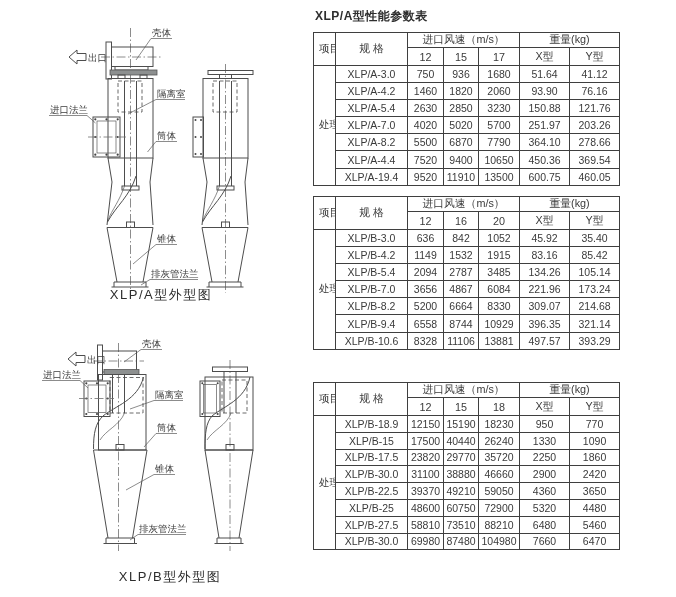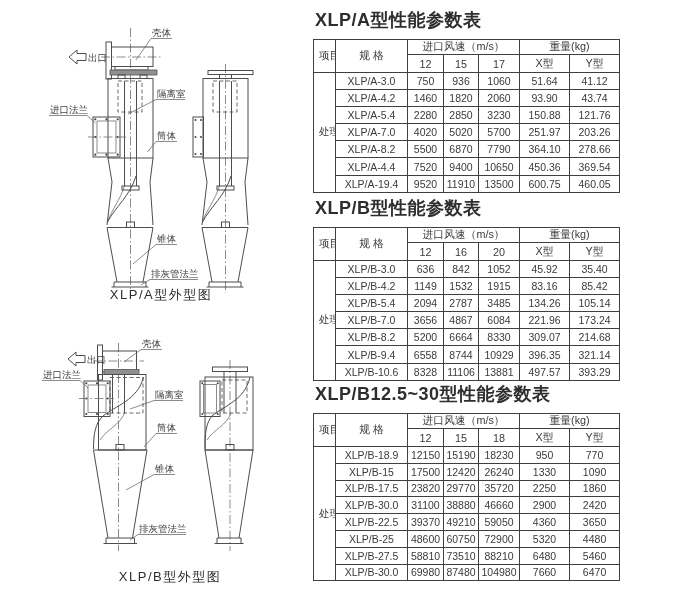--- a/index.html
+++ b/index.html
@@ -15,21 +15,21 @@
   .cap{font-size:13px;font-weight:500;letter-spacing:1.5px;fill:#2d2d2d;}
   .ln{stroke:#4d4d4d;stroke-width:1;fill:none;}
   .thin{stroke:#5a5a5a;stroke-width:.7;fill:none;}
   .cl{stroke:#6e6e6e;stroke-width:.8;fill:none;stroke-dasharray:9 2.5 1.5 2.5;}
   .dash{stroke:#5a5a5a;stroke-width:.9;fill:none;stroke-dasharray:4 2.5;}
   .plate{fill:#8d9090;stroke:#555;stroke-width:.8;}
   .dot{fill:#444;stroke:none;}
   
   .tbl-block{position:absolute;left:313px;width:306px;}
   .b1{top:8px}.b2{top:196px}.b3{top:382px}
-  .tbl-title{margin:0 0 7px 2px;font-size:18px;font-weight:600;color:#2e2e2e;letter-spacing:.5px;}
+  .tbl-title{margin:0 0 7px 2px;font-size:12px;font-weight:600;color:#2e2e2e;letter-spacing:.5px;}
   table.ptable{border-collapse:collapse;table-layout:fixed;width:306px;border:1.5px solid #3c3c3c;}
   table.ptable th,table.ptable td{
     border:1px solid #3f3f3f;text-align:center;vertical-align:middle;
     padding:0;font-size:10.5px;color:#3a3a3a;overflow:hidden;white-space:nowrap;
   }
   table.ptable th{font-weight:normal;font-size:10.8px;}
   table.ptable thead tr:first-child{height:13px;}
   table.ptable thead tr:last-child{height:18px;}
   .b1 tbody tr,.b2 tbody tr{height:17.1px;}
   .b3 tbody tr{height:16.8px;}
@@ -221,35 +221,35 @@
           <th>X型</th>
           <th>Y型</th>
         </tr>
       </thead>
       <tbody>
         <tr>
           <td rowspan="7"><span class="vtext">处理风量</span></td>
           <td>XLP/A-3.0</td>
           <td>750</td>
           <td>936</td>
-          <td>1060</td>
+          <td>1680</td>
           <td>51.64</td>
           <td>41.12</td>
         </tr>
         <tr>
           <td>XLP/A-4.2</td>
           <td>1460</td>
           <td>1820</td>
           <td>2060</td>
           <td>93.90</td>
-          <td>43.74</td>
+          <td>76.16</td>
         </tr>
         <tr>
           <td>XLP/A-5.4</td>
-          <td>2280</td>
+          <td>2630</td>
           <td>2850</td>
           <td>3230</td>
           <td>150.88</td>
           <td>121.76</td>
         </tr>
         <tr>
           <td>XLP/A-7.0</td>
           <td>4020</td>
           <td>5020</td>
           <td>5700</td>
@@ -278,21 +278,20 @@
           <td>11910</td>
           <td>13500</td>
           <td>600.75</td>
           <td>460.05</td>
         </tr>
       </tbody>
     </table>
 </section>
 
 <section class="tbl-block b2">
-  <h3 class="tbl-title">XLP/B型性能参数表</h3>
   <table class="ptable">
       <colgroup>
         <col style="width:22px">
         <col style="width:72px">
         <col style="width:36px">
         <col style="width:35px">
         <col style="width:41px">
         <col style="width:50px">
         <col style="width:50px">
       </colgroup>
@@ -367,21 +366,20 @@
           <td>11106</td>
           <td>13881</td>
           <td>497.57</td>
           <td>393.29</td>
         </tr>
       </tbody>
     </table>
 </section>
 
 <section class="tbl-block b3">
-  <h3 class="tbl-title">XLP/B12.5~30型性能参数表</h3>
   <table class="ptable">
       <colgroup>
         <col style="width:22px">
         <col style="width:72px">
         <col style="width:36px">
         <col style="width:35px">
         <col style="width:41px">
         <col style="width:50px">
         <col style="width:50px">
       </colgroup>
@@ -406,21 +404,21 @@
           <td>XLP/B-18.9</td>
           <td>12150</td>
           <td>15190</td>
           <td>18230</td>
           <td>950</td>
           <td>770</td>
         </tr>
         <tr>
           <td>XLP/B-15</td>
           <td>17500</td>
-          <td>12420</td>
+          <td>40440</td>
           <td>26240</td>
           <td>1330</td>
           <td>1090</td>
         </tr>
         <tr>
           <td>XLP/B-17.5</td>
           <td>23820</td>
           <td>29770</td>
           <td>35720</td>
           <td>2250</td>

